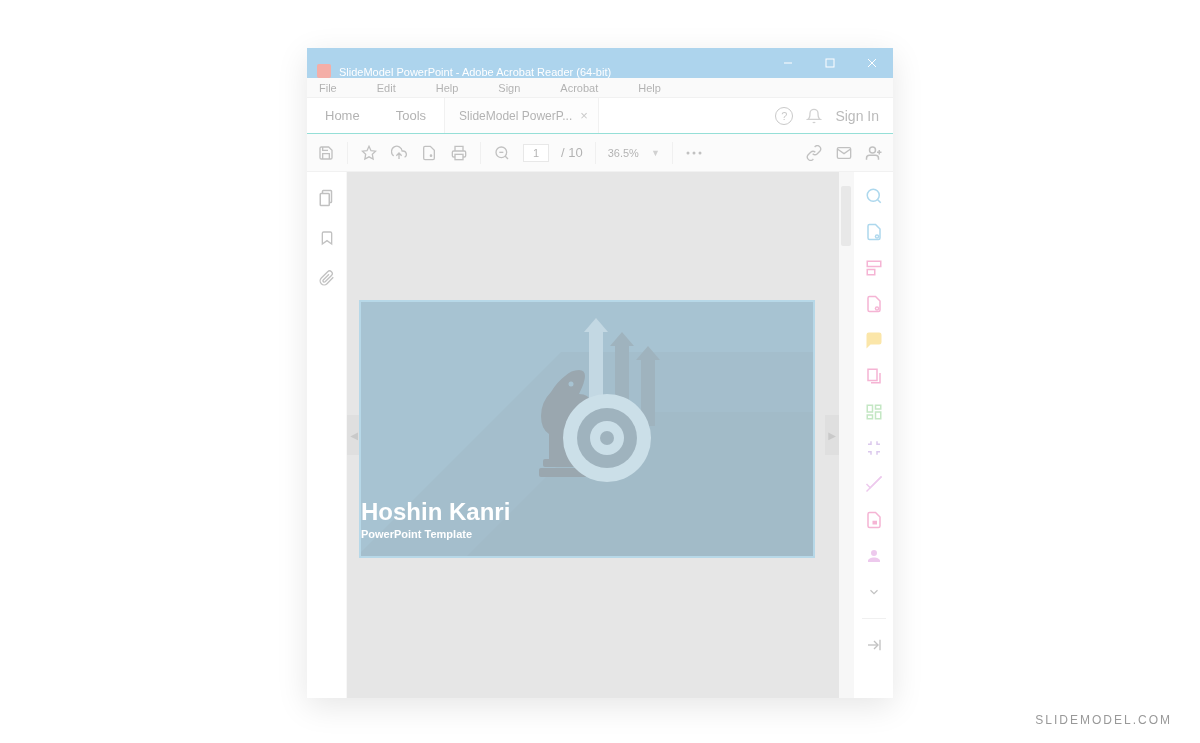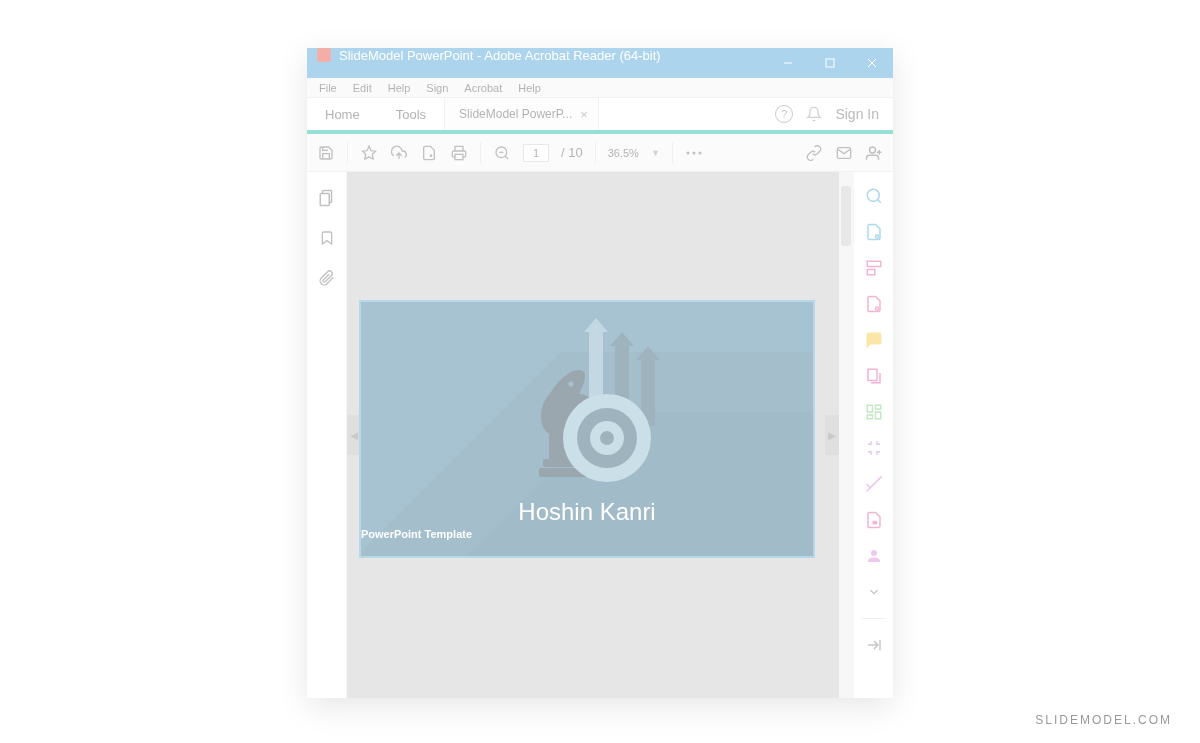--- a/index.html
+++ b/index.html
@@ -1,26 +1,26 @@
 <!DOCTYPE html>
 <html><head>
 <meta charset="utf-8">
 <style>
 * { margin:0; padding:0; box-sizing:border-box; font-family:"Segoe UI",Arial,sans-serif; }
 body { width:1200px; height:743px; background:#fff; position:relative; }
 .wrap { position:absolute; left:307px; top:48px; width:586px; height:650px; box-shadow:0 8px 30px rgba(0,0,0,0.1); background:#fff; }
 .overlay { position:absolute; inset:0; background:rgba(255,255,255,0.55); pointer-events:none; }
-.titlebar { height:30px; background:#4a9fd8; display:flex; align-items:flex-start; color:#fff; font-size:13px; }
+.titlebar { height:30px; background:#4a9fd8; display:flex; align-items:flex-end; color:#fff; font-size:11px; }
 .titlebar .pdf-ico { width:14px; height:14px; background:#e74c3c; border-radius:2px; margin:0 8px 0 10px; display:inline-block; }
 .titlebar .title { flex:1; }
 .winbtn { width:42px; height:30px; display:flex; align-items:center; justify-content:center; }
 .winbtn svg { width:10px; height:10px; }
-.menubar { height:20px; background:#f4f4f4; display:flex; align-items:center; padding:0 4px; border-bottom:1px solid #e0e0e0; }
+.menubar { height:20px; background:#f4f4f4; display:flex; align-items:center; padding:0 4px; border-bottom:1px solid #e0e0e0;gap:24px; }
 .menubar span { font-size:11px; color:#555; padding:0 8px; }
-.tabbar { height:36px; background:#fff; display:flex; align-items:stretch; border-bottom:4px solid #14b8a6; }
+.tabbar { height:36px; background:#fff; display:flex; align-items:stretch; border-bottom:1px solid #14b8a6; }
 .tabA { padding:0 18px; font-size:13px; color:#555; display:flex; align-items:center; }
 .doctab { display:flex; align-items:center; padding:0 10px 0 14px; font-size:12px; color:#555; background:#fbfbfb; border-right:1px solid #e0e0e0; border-left:1px solid #e0e0e0; }
 .doctab .x { margin-left:8px; font-size:13px; color:#888; }
 .tabright { margin-left:auto; display:flex; align-items:center; gap:12px; padding-right:14px; }
 .help-c { width:18px; height:18px; border:1px solid #888; border-radius:50%; font-size:11px; color:#888; display:flex; align-items:center; justify-content:center; }
 .signin { font-size:14px; color:#666; font-weight:500; }
 .toolbar { height:38px; background:#f7f7f7; display:flex; align-items:center; padding:0 10px; gap:12px; border-bottom:1px solid #e0e0e0; }
 .tico { width:18px; height:18px; color:#777; display:flex; align-items:center; justify-content:center; }
 .sep { width:1px; height:22px; background:#ddd; }
 .pagein { width:26px; height:18px; border:1px solid #ccc; background:#fff; font-size:11px; text-align:center; color:#555; }
@@ -39,21 +39,21 @@
 .knight { position:absolute; left:168px; top:62px; }
 .arrow { position:absolute; background:#2c5870; }
 .arrow::before { content:''; position:absolute; top:-14px; left:-5px; border-left:12px solid transparent; border-right:12px solid transparent; border-bottom:14px solid #2c5870; }
 .ar1 { left:228px; top:30px; width:14px; height:94px; background:#7aa8c0; } .ar1::before { border-bottom-color:#7aa8c0; }
 .ar2 { left:254px; top:44px; width:14px; height:80px; }
 .ar3 { left:280px; top:58px; width:14px; height:66px; }
 .target { position:absolute; left:202px; top:92px; width:88px; height:88px; border-radius:50%; background:#8db8cc; display:flex; align-items:center; justify-content:center; }
 .target .r2 { width:60px; height:60px; border-radius:50%; background:#2c5870; display:flex; align-items:center; justify-content:center; }
 .target .r3 { width:34px; height:34px; border-radius:50%; background:#8db8cc; display:flex; align-items:center; justify-content:center; }
 .target .r4 { width:14px; height:14px; border-radius:50%; background:#2c5870; }
-.slTitle { position:absolute; width:100%; top:196px; text-align:center; color:#fff; font-size:24px; font-weight:400; }
+.slTitle { position:absolute; width:100%; top:196px; color:#fff; font-size:24px; font-weight:700; }
 .slSub { position:absolute; width:100%; top:226px; text-align:left; color:#fff; font-size:11px; font-weight:600; }
 .nav-l,.nav-r { position:absolute; top:50%; width:14px; height:40px; background:rgba(0,0,0,0.08); display:flex; align-items:center; justify-content:center; color:#888; font-size:10px; transform:translateY(-50%); }
 .nav-l { left:0; } .nav-r { right:14px; }
 .watermark { position:absolute; right:28px; bottom:16px; font-size:12px; color:#999; letter-spacing:2px; }
 </style>
 </head>
 <body>
 
 <div class="wrap">
 

